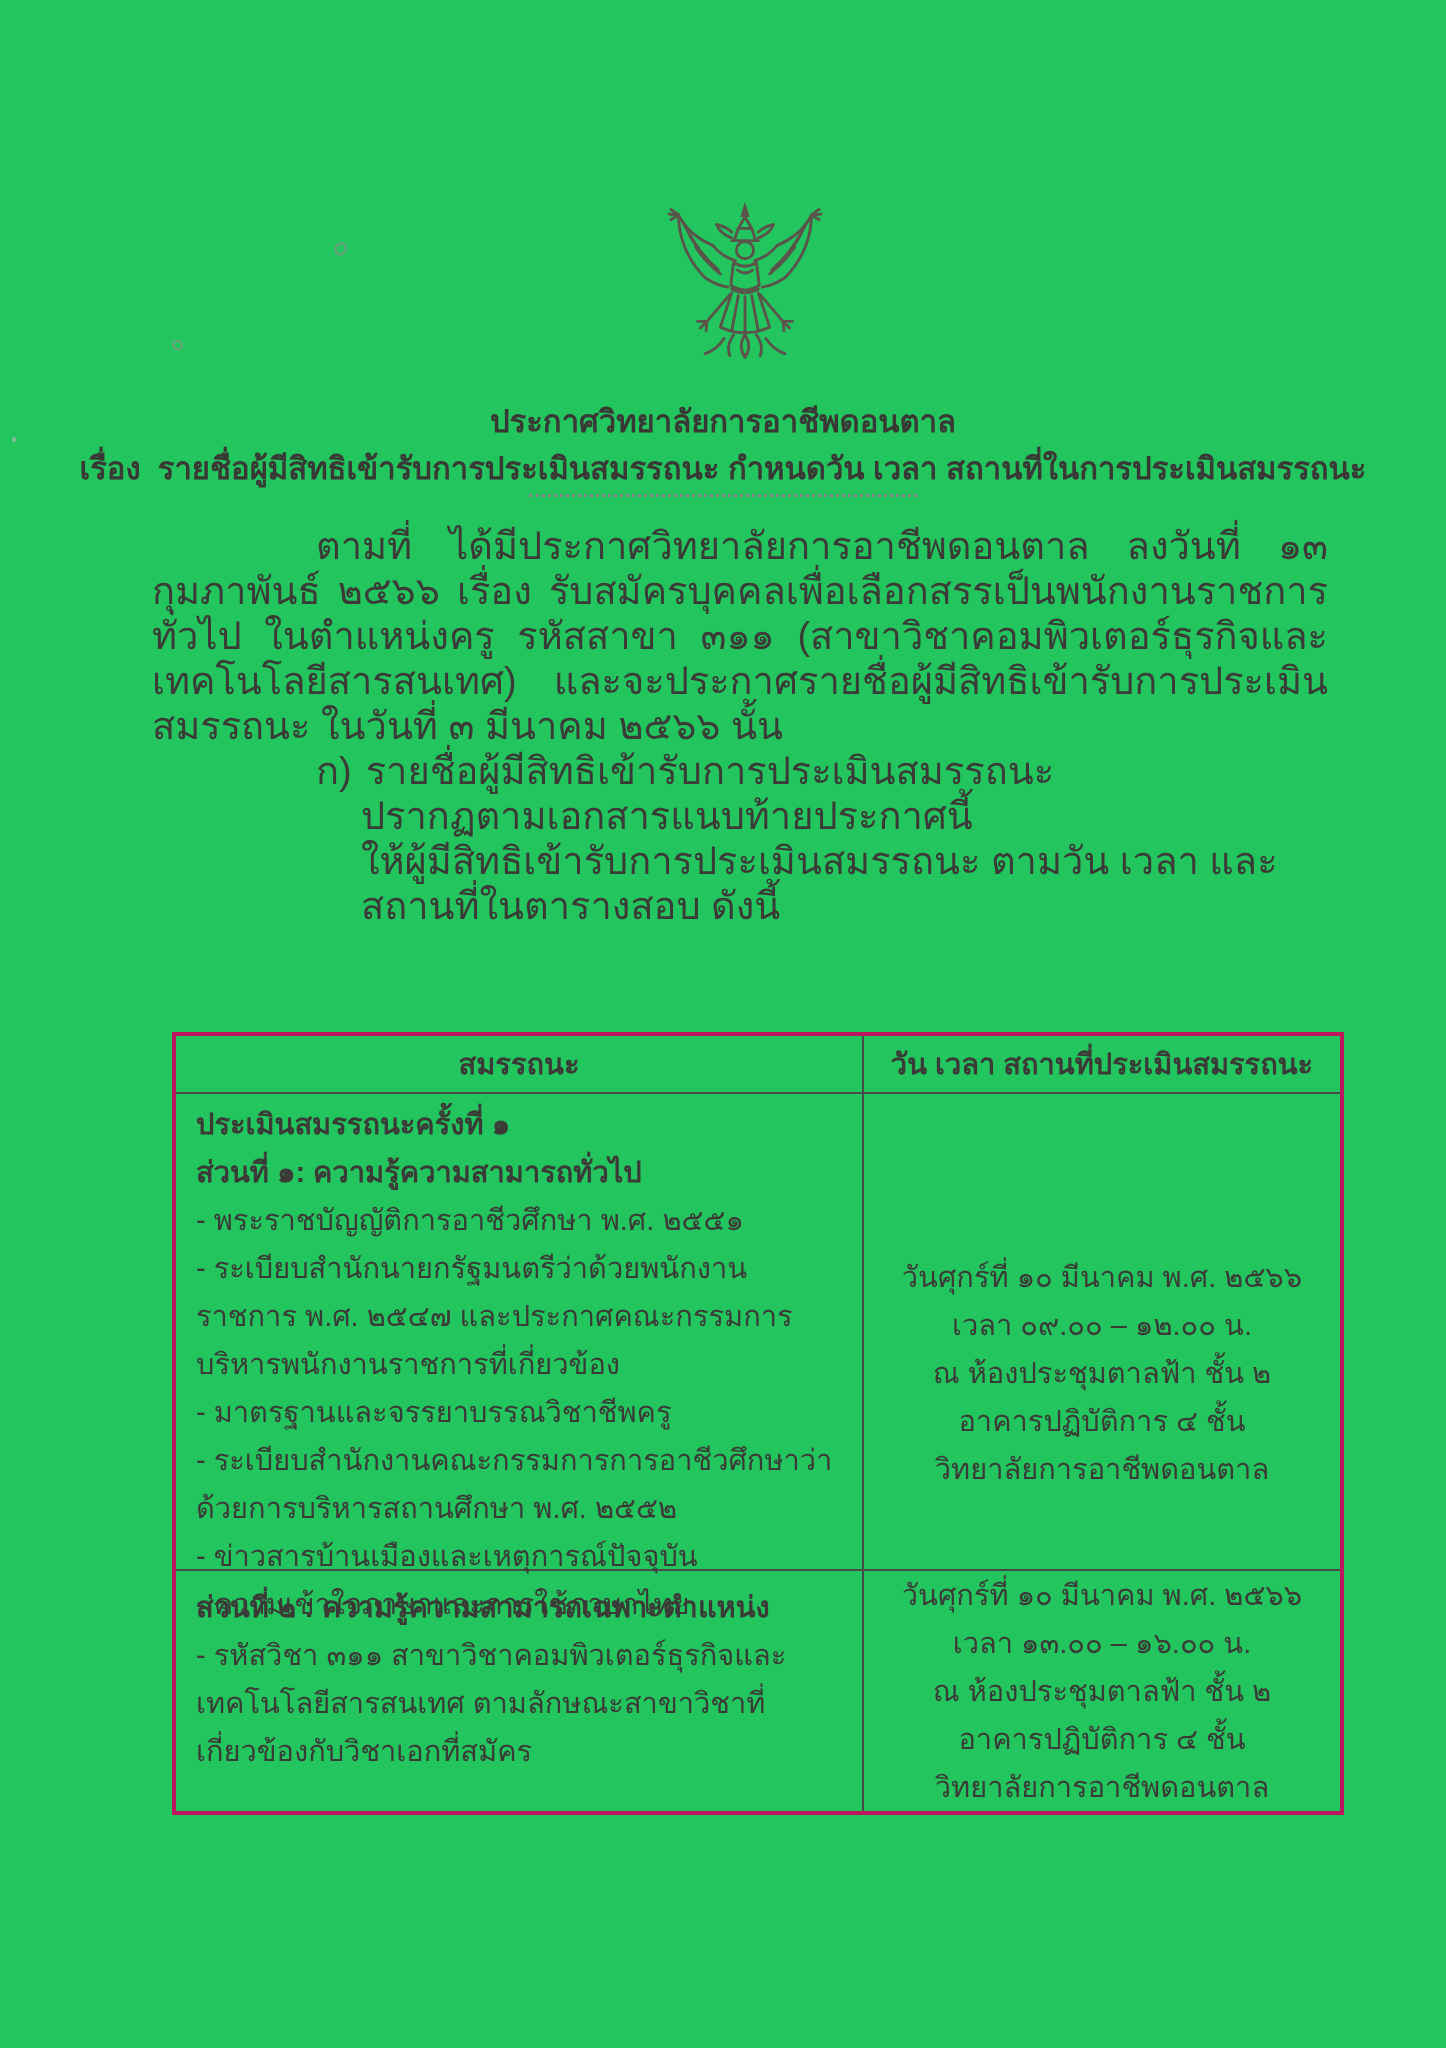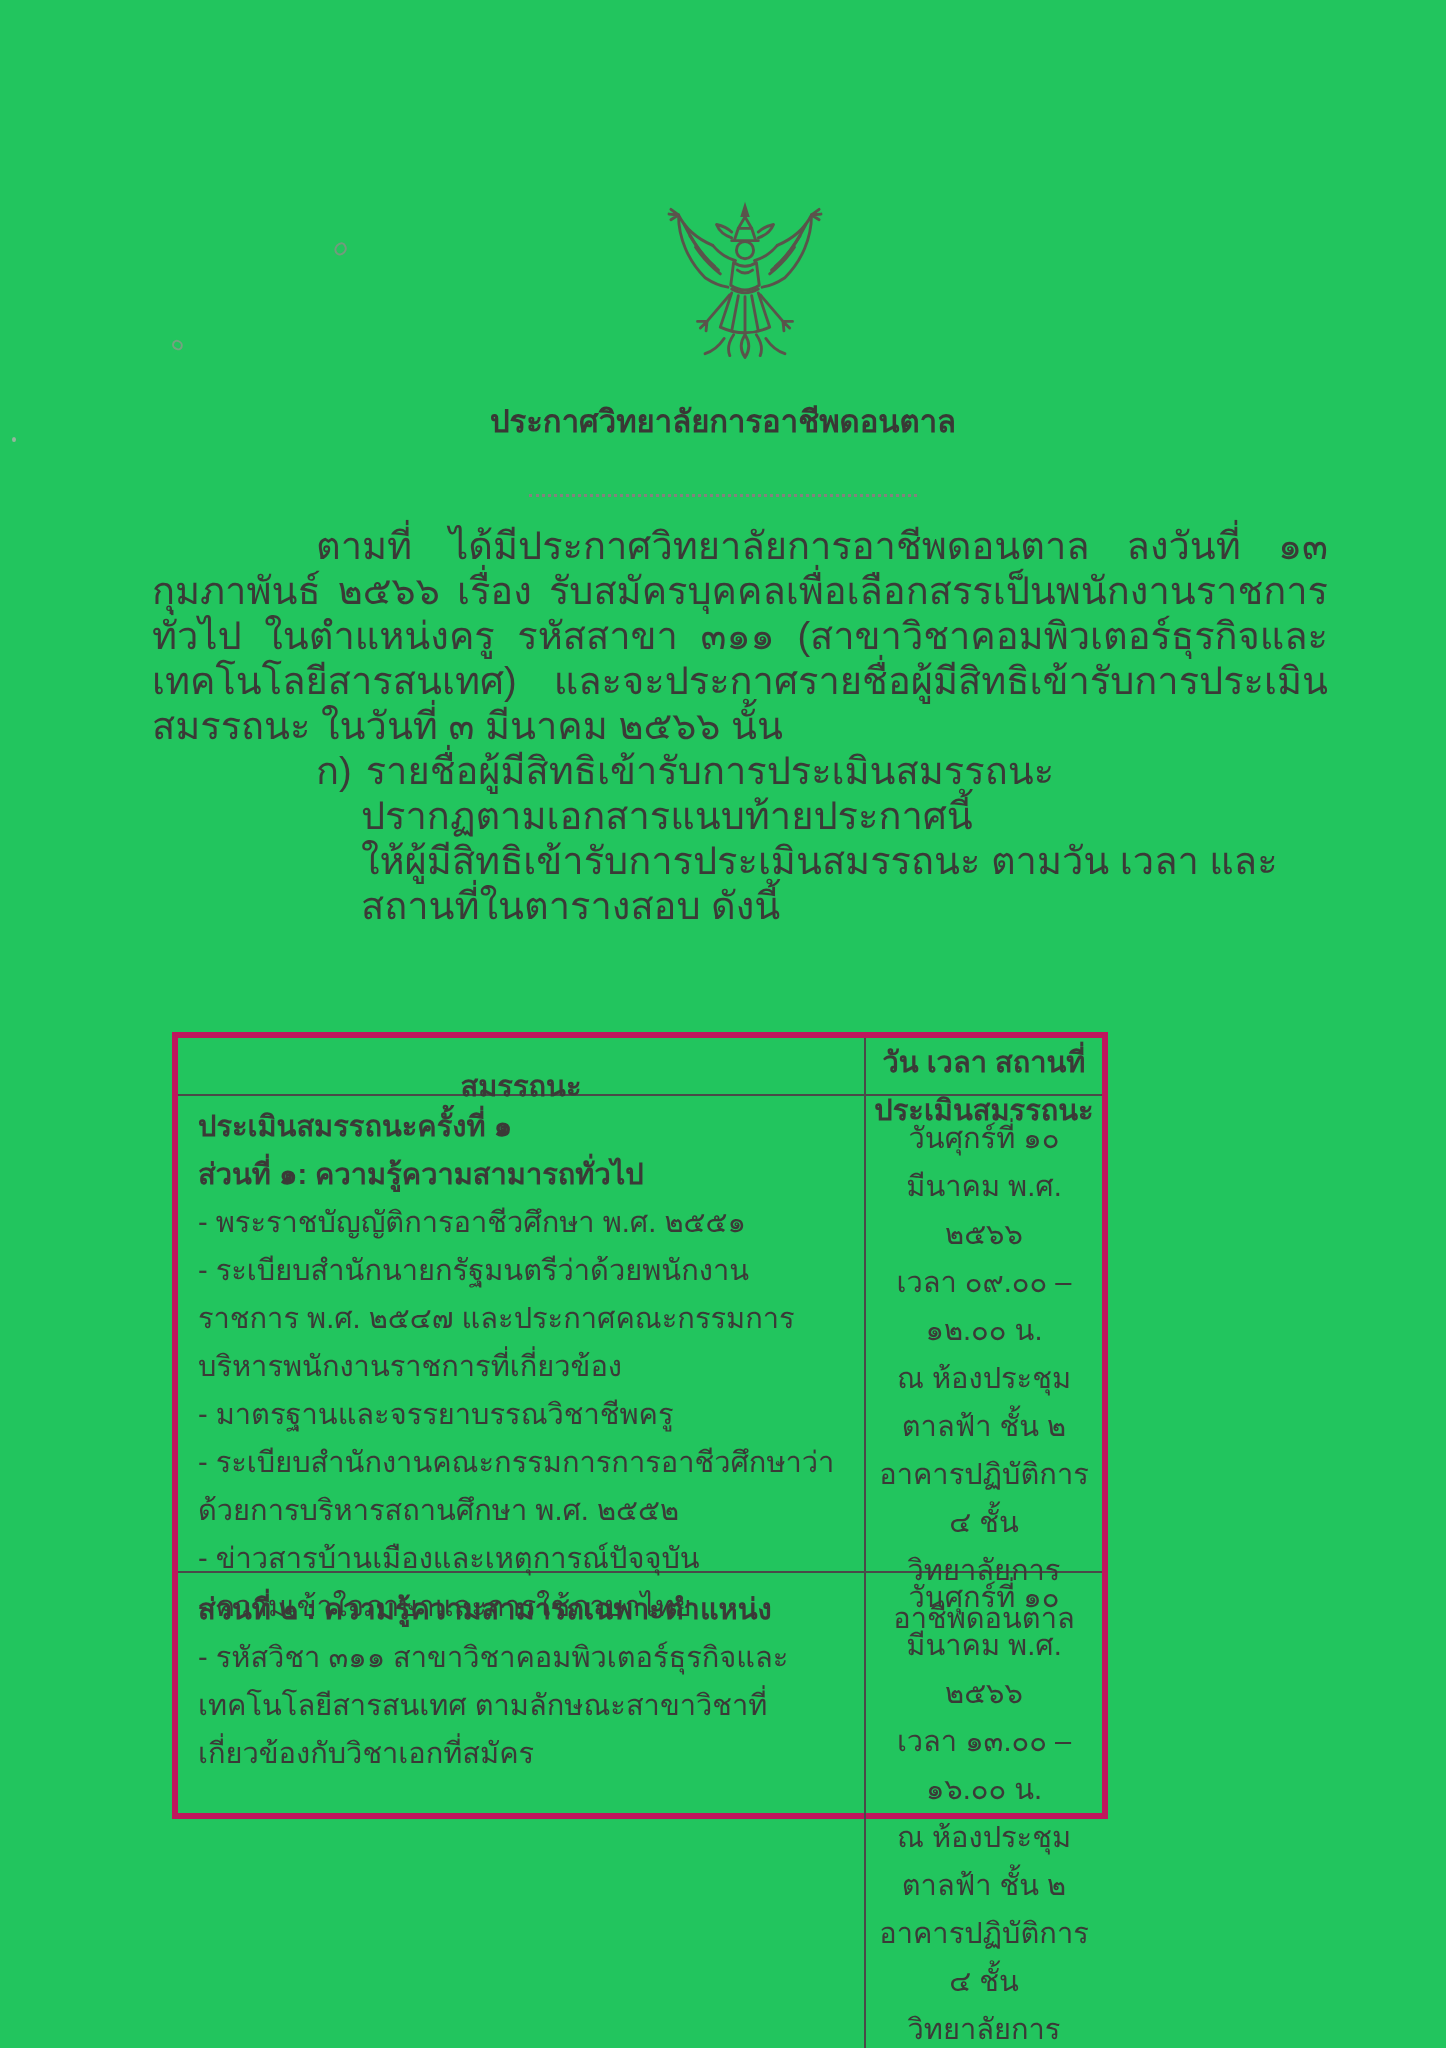--- a/index.html
+++ b/index.html
@@ -34,22 +34,22 @@
   .body{
     position:absolute;left:152px;top:524px;width:1176px;
     font-size:38px;line-height:45px;text-align:justify;
   }
   .body p{margin:0;text-indent:164px;}
   .li-main{padding-left:164px;text-align:left;}
   .li-label{margin-right:14px;}
   .li-note{padding-left:209px;text-align:left;}
 
   .ctable{
-    position:absolute;left:172px;top:1032px;width:936px;
-    border:6px solid #be185d;box-sizing:border-box;
+    position:absolute;left:172px;top:1032px;width:1172px;
+    border:4px solid #be185d;box-sizing:border-box;
     font-size:29px;line-height:48px;background:transparent;
   }
   .thead{
     display:grid;grid-template-columns:688px 1fr;
     border-bottom:2px solid #4a4a48;
     font-weight:bold;text-align:center;height:56px;align-items:center;
   }
   .thead .th1{border-right:2px solid #4a4a48;height:100%;display:flex;align-items:center;justify-content:center;}
   .thead .th2{height:100%;display:flex;align-items:center;justify-content:center;}
   .trow{display:grid;grid-template-columns:688px 1fr;}
@@ -110,20 +110,21 @@
         <path d="M140 132 l10 0 M140 132 l7 7 M140 132 l1 10"></path>
         <path d="M100 146 Q92 158 100 170 Q108 158 100 146"></path>
         <path d="M88 146 Q80 158 84 168 M112 146 Q120 158 116 168"></path>
         <path d="M78 150 Q70 162 58 166 M122 150 Q130 162 142 166"></path>
       </g>
     </svg>
   </div>
 
   <div class="heading">
     <div>ประกาศวิทยาลัยการอาชีพดอนตาล</div>
+    <div class="subject">เรื่อง  รายชื่อผู้มีสิทธิเข้ารับการประเมินสมรรถนะ กำหนดวัน เวลา สถานที่ในการประเมินสมรรถนะ</div>
   </div>
 
   <div class="rule"></div>
 
   <div class="body">
     <p>ตามที่ ได้มีประกาศวิทยาลัยการอาชีพดอนตาล ลงวันที่ ๑๓ กุมภาพันธ์ ๒๕๖๖ เรื่อง รับสมัครบุคคลเพื่อเลือกสรรเป็นพนักงานราชการทั่วไป ในตำแหน่งครู รหัสสาขา ๓๑๑ (สาขาวิชาคอมพิวเตอร์ธุรกิจและเทคโนโลยีสารสนเทศ) และจะประกาศรายชื่อผู้มีสิทธิเข้ารับการประเมินสมรรถนะ ในวันที่ ๓ มีนาคม ๒๕๖๖ นั้น</p>
     <div class="li-main">
       <span class="li-label">ก)</span><span>รายชื่อผู้มีสิทธิเข้ารับการประเมินสมรรถนะ</span>
     </div>
     <div class="li-note">ปรากฏตามเอกสารแนบท้ายประกาศนี้</div>

